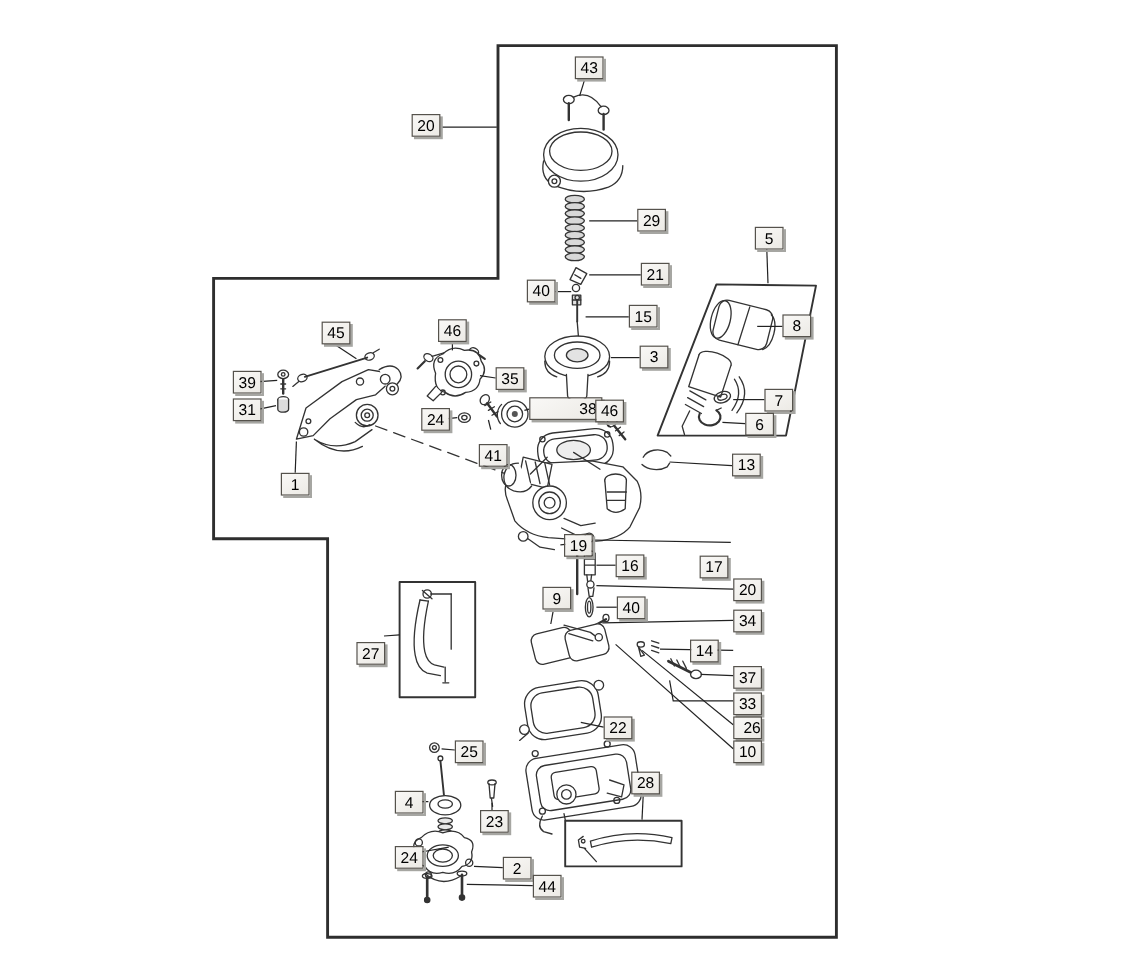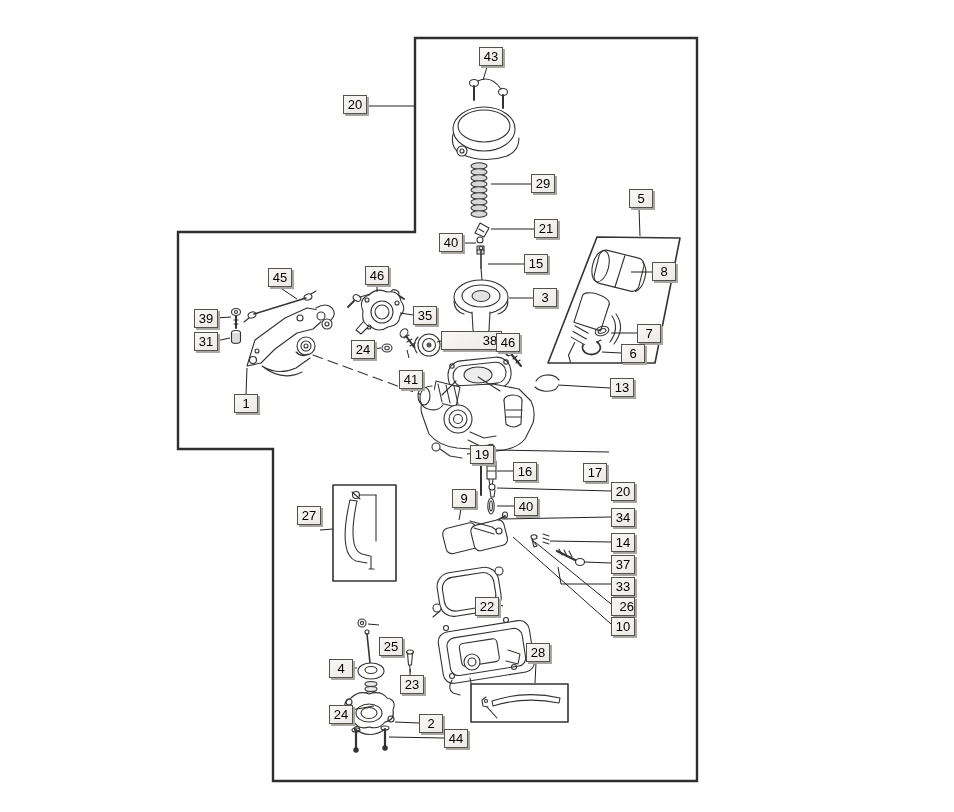--- a/index.html
+++ b/index.html
@@ -388,28 +388,28 @@
       <div class="callout" style="left: 441px; top: 331px; padding-left: 37px;">38</div>
       <div class="callout" style="left: 399px; top: 370px;">41</div>
       <div class="callout" style="left: 496px; top: 333px;">46</div>
       <div class="callout" style="left: 470px; top: 445px;">19</div>
       <div class="callout" style="left: 583px; top: 443px; margin-top: 20px;">17</div>
       <div class="callout" style="left: 513px; top: 462px;">16</div>
       <div class="callout" style="left: 611px; top: 482px;">20</div>
       <div class="callout" style="left: 514px; top: 497px;">40</div>
       <div class="callout" style="left: 611px; top: 508px;">34</div>
       <div class="callout" style="left: 452px; top: 489px;">9</div>
-      <div class="callout" style="left: 611px; top: 533px;">14</div>
+      <div class="callout" style="left: 575px; top: 533px;">14</div>
       <div class="callout" style="left: 611px; top: 555px;">37</div>
       <div class="callout" style="left: 611px; top: 577px;">33</div>
       <div class="callout" style="left: 611px; top: 597px; text-align: right;">26</div>
       <div class="callout" style="left: 611px; top: 617px;">10</div>
-      <div class="callout" style="left: 475px; top: 597px;">22</div>
+      <div class="callout" style="left: 503px; top: 597px;">22</div>
       <div class="callout" style="left: 526px; top: 643px;">28</div>
-      <div class="callout" style="left: 297px; top: 506px;">27</div>
-      <div class="callout" style="left: 379px; top: 617px; margin-top: 20px;">25</div>
+      <div class="callout" style="left: 297px; top: 535px;">27</div>
+      <div class="callout" style="left: 379px; top: 617px;">25</div>
       <div class="callout" style="left: 329px; top: 659px;">4</div>
       <div class="callout" style="left: 400px; top: 675px;">23</div>
       <div class="callout" style="left: 329px; top: 705px;">24</div>
       <div class="callout" style="left: 419px; top: 714px;">2</div>
       <div class="callout" style="left: 444px; top: 729px;">44</div>
     </div>
 </div>
 
 </body></html>

